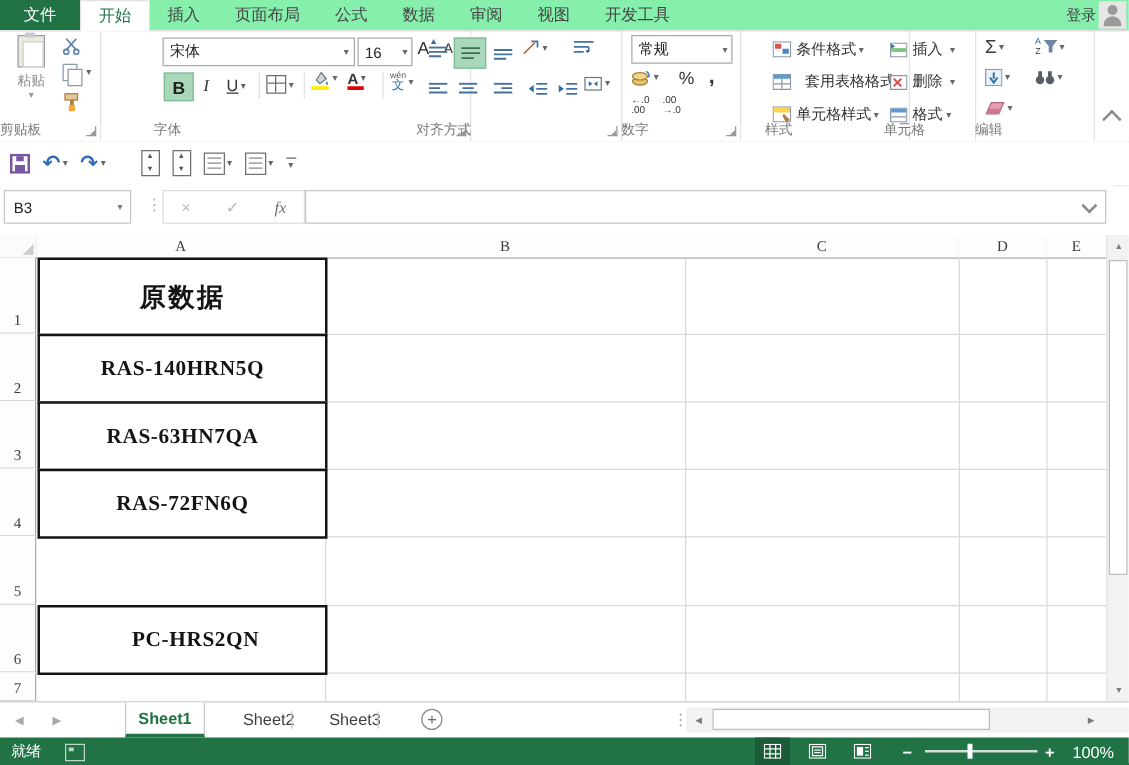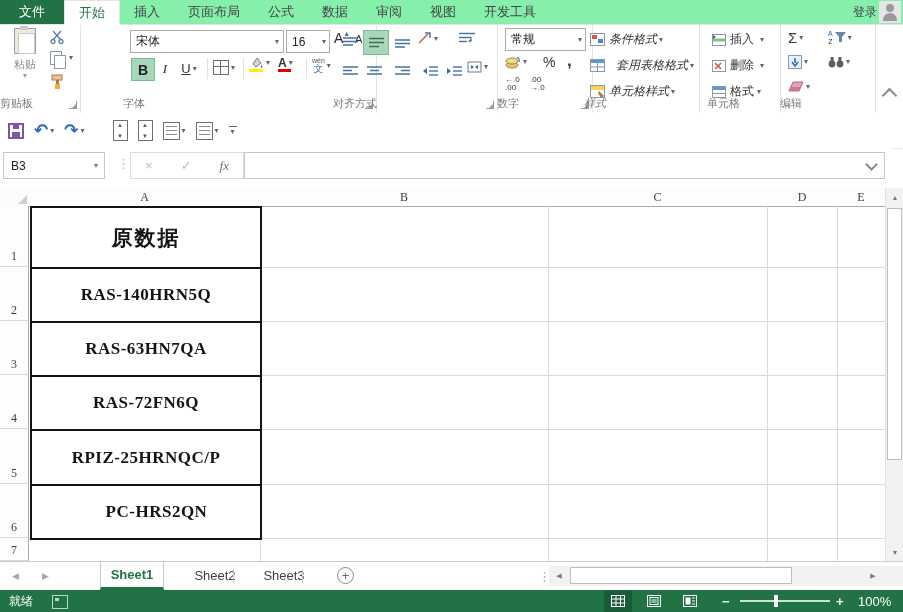--- a/index.html
+++ b/index.html
@@ -368,21 +368,21 @@
           <div>.00</div>
       </div>
       <div class="abs" style="left:33px;top:52px;line-height:1.05;font-size:8px;color:#333;">
         <div>.00</div>
           <div>→.0</div>
       </div>
       <div class="glabel">数字</div>
       <div class="launcher"></div>
     </div>
 
-    <div class="group" style="left:584px;width:115px;font-style:italic;">
+    <div class="group" style="left:612px;width:115px;">
       <div class="flexc abs" style="left:6px;top:7px;">
         <svg width="15" height="13">
           <rect x="0.5" y="0.5" width="14" height="12" fill="#fff" stroke="#8a97a8"></rect>
           <rect x="2" y="2" width="5" height="4" fill="#d9534f"></rect>
             <rect x="8" y="6" width="5" height="4" fill="#4a86c8"></rect>
         </svg>
         <span style="font-size:12px;color:#333;margin-left:4px;">条件格式</span>
         <span class="ddl">▾</span>
       </div>
       <div class="flexc abs" style="left:6px;top:33px;">
@@ -569,21 +569,20 @@
     <div class="gl" style="left:260px;top:135px;width:625px;height:1px;"></div>
     <div class="gl" style="left:260px;top:189px;width:625px;height:1px;"></div>
     <div class="gl" style="left:260px;top:243px;width:625px;height:1px;"></div>
     <div class="gl" style="left:260px;top:298px;width:625px;height:1px;"></div>
     <div class="gl" style="left:29px;top:352px;width:856px;height:1px;"></div>
 
     <div class="acell title" style="top:20px;height:63px;">原数据</div>
     <div class="acell" style="top:81px;height:56px;">RAS-140HRN5Q</div>
     <div class="acell" style="top:135px;height:56px;">RAS-63HN7QA</div>
     <div class="acell" style="top:189px;height:56px;">RAS-72FN6Q</div>
-    <div class="acell" style="top:243px;height:57px;">RPIZ-25HRNQC/P</div>
     <div class="acell" style="top:298px;height:56px;padding-left:21px;">PC-HRS2QN</div>
 
     <div class="vscroll">
       <div class="varrow" style="top:1px;">▲</div>
       <div class="vthumb"></div>
       <div class="varrow" style="bottom:1px;">▼</div>
     </div>
   </div>
 
   <div class="sheetbar">

